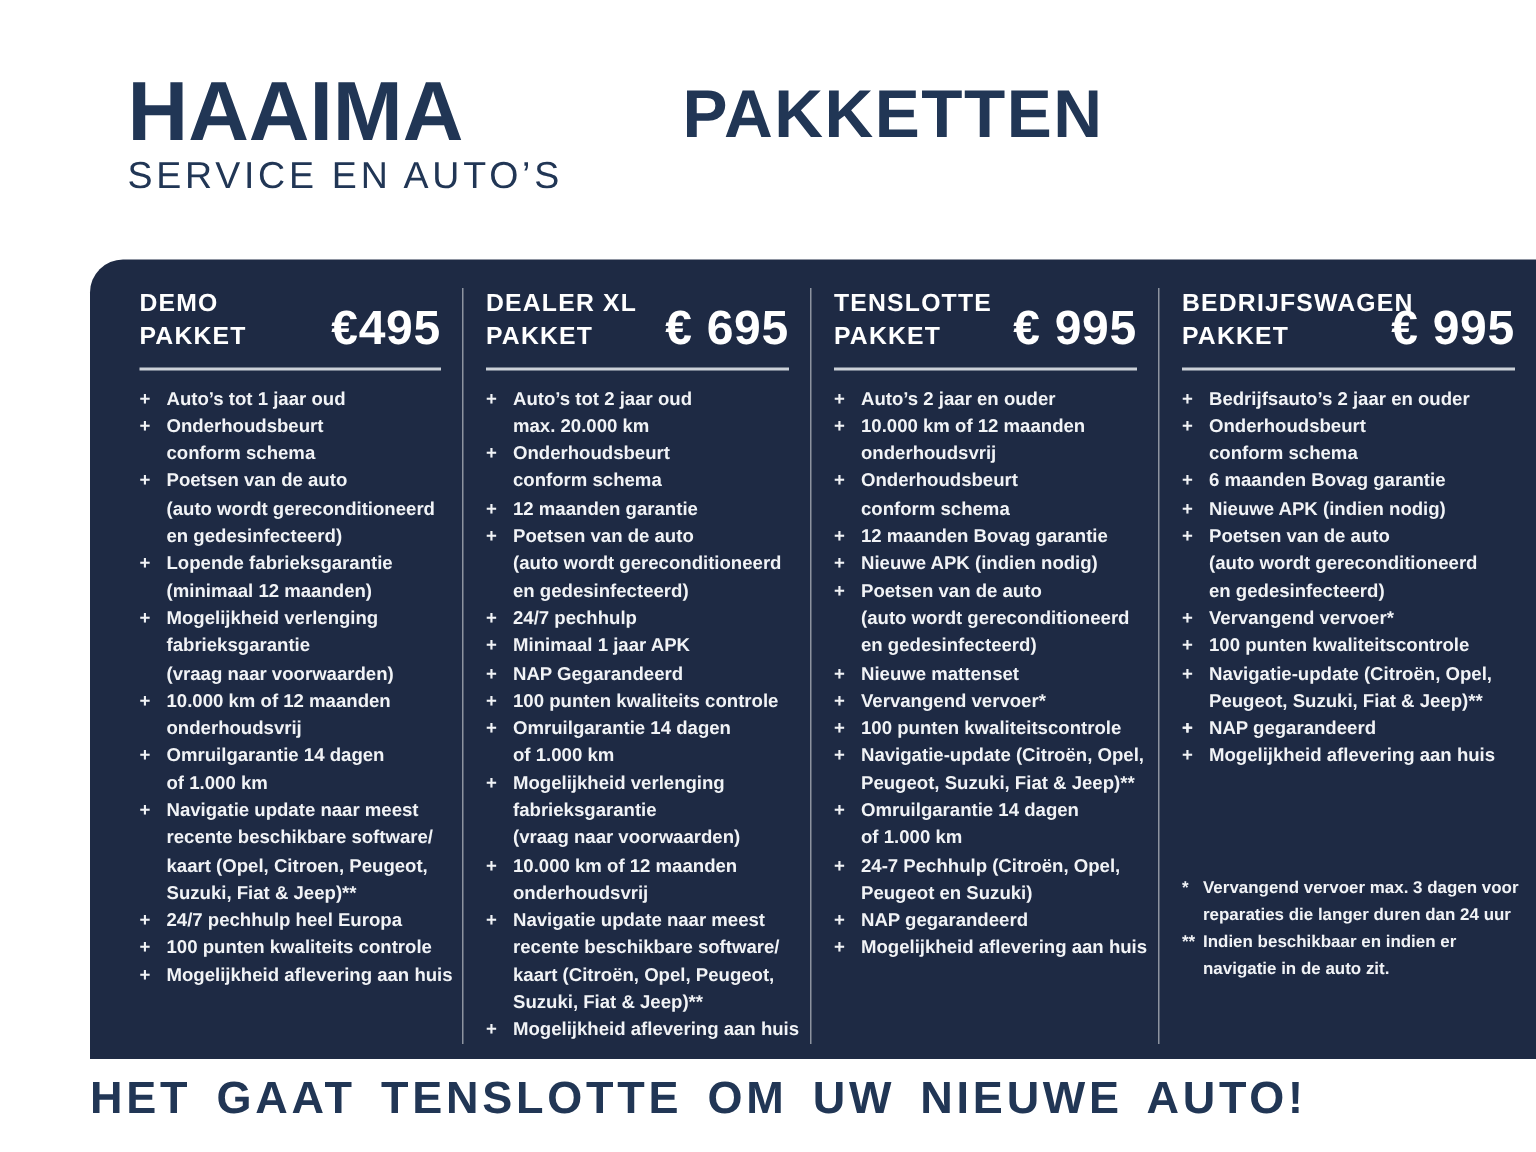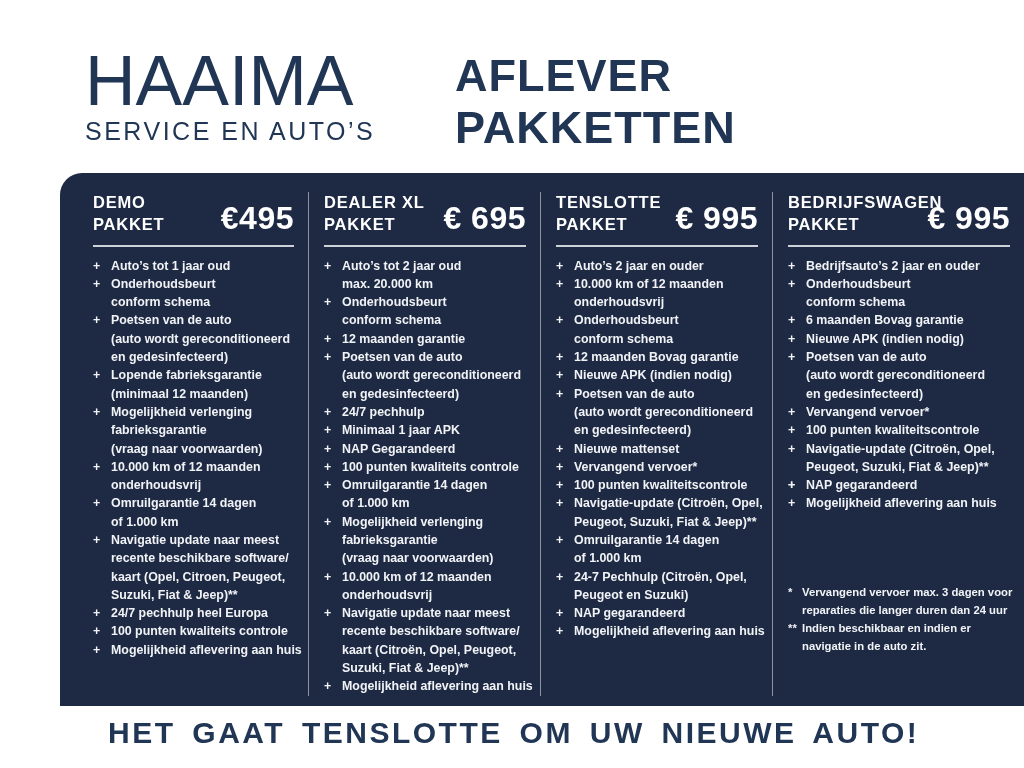--- a/index.html
+++ b/index.html
@@ -10,21 +10,21 @@
     --rule:#dfe3e9;
   }
   *{box-sizing:border-box;}
   html,body{margin:0;padding:0;}
   body{
     width:1024px;height:768px;overflow:hidden;background:#ffffff;
     font-family:"Liberation Sans", sans-serif;position:relative;
   }
   
   .brand{position:absolute;left:85px;top:46px;color:var(--navy-text);}
-  .brand-name{font-size:70px;font-weight:normal;line-height:1;letter-spacing:0px;}
+  .brand-name{font-size:56px;font-weight:bold;line-height:1;letter-spacing:0px;}
   .brand-tagline{font-size:25px;font-weight:normal;letter-spacing:2.5px;margin-top:1px;}
   .page-title{position:absolute;left:455px;top:50px;color:var(--navy-text);
     font-size:45px;font-weight:bold;line-height:1.15;letter-spacing:1px;}
   
   .panel{position:absolute;left:60px;top:173px;right:0;height:533px;
     background:var(--navy-panel);border-radius:22px 0 0 0;}
   .cols{display:grid;grid-template-columns:248px 232px 232px 1fr;
     height:100%;padding:19px 0 20px 0;}
   .col{padding:0 6px 0 15px;border-left:1.5px solid var(--divider);min-width:0;}
   .col:first-child{border-left:none;padding-left:33px;}
@@ -37,34 +37,33 @@
   .item{position:relative;padding-left:18px;}
   .plus{position:absolute;left:0;top:0;}
   .line{white-space:nowrap;}
   
   .footnotes{margin-top:70px;color:var(--item-text);font-size:11.3px;
     font-weight:bold;line-height:18px;}
   .footnote{position:relative;padding-left:14px;}
   .fn-marker{position:absolute;left:0;top:0;}
   
   .slogan{position:absolute;left:60px;top:716px;color:var(--navy-text);
-    font-size:30px;font-weight:bold;letter-spacing:2.5px;word-spacing:6px;white-space:nowrap;margin-left:48px;}
+    font-size:30px;font-weight:bold;letter-spacing:2.5px;word-spacing:6px;white-space:nowrap;}
 </style>
 </head>
 <body>
 
 <div class="page">
 
   <header>
     <div class="brand">
       <div class="brand-name">HAAIMA</div>
       <div class="brand-tagline">SERVICE EN AUTO’S</div>
     </div>
     <div class="page-title">
-      <div class="page-title-line">AFLEVER</div>
       <div class="page-title-line">PAKKETTEN</div>
     </div>
   </header>
 
   <section class="panel">
     <div class="cols" id="cols">
         <div class="col">
           <div class="col-head">
             <div class="col-title">
               <div>DEMO</div>

